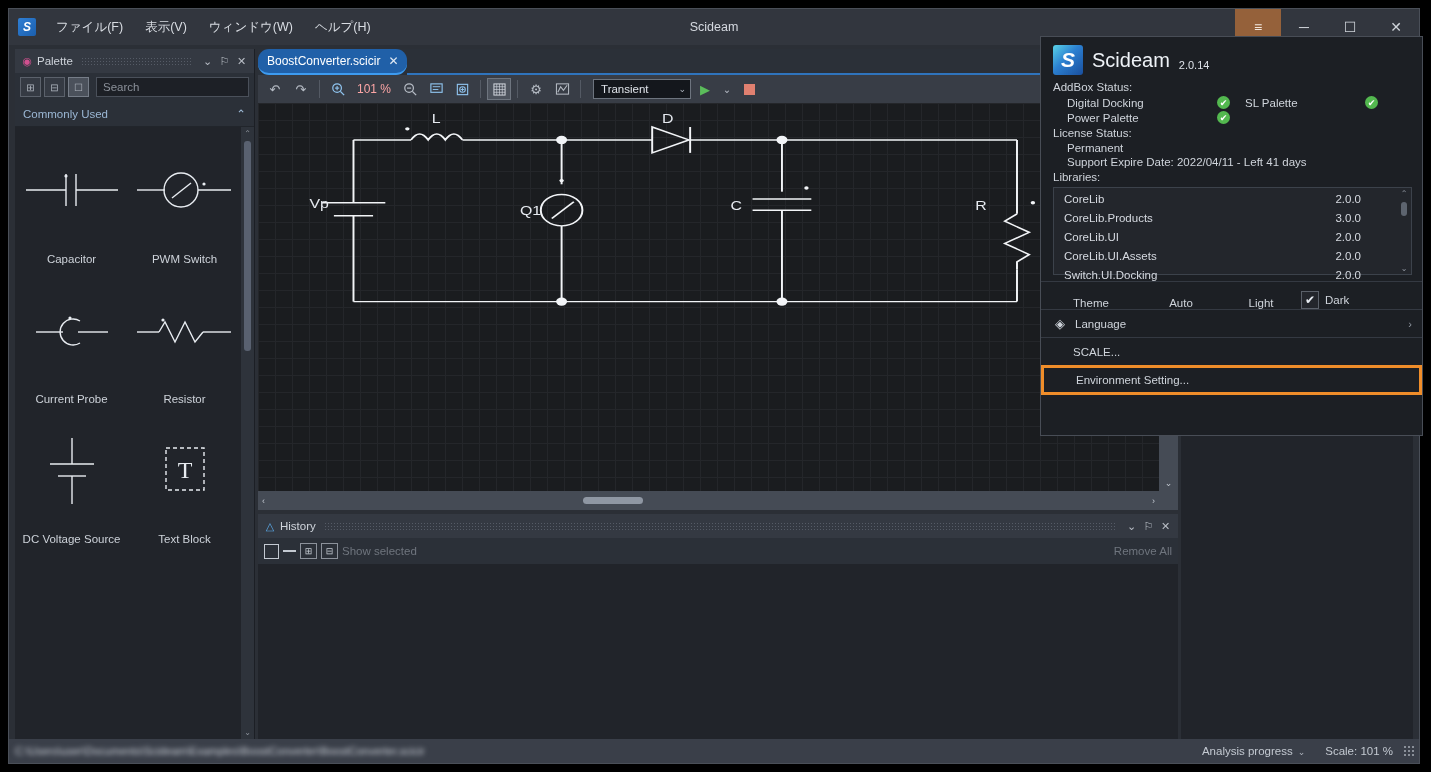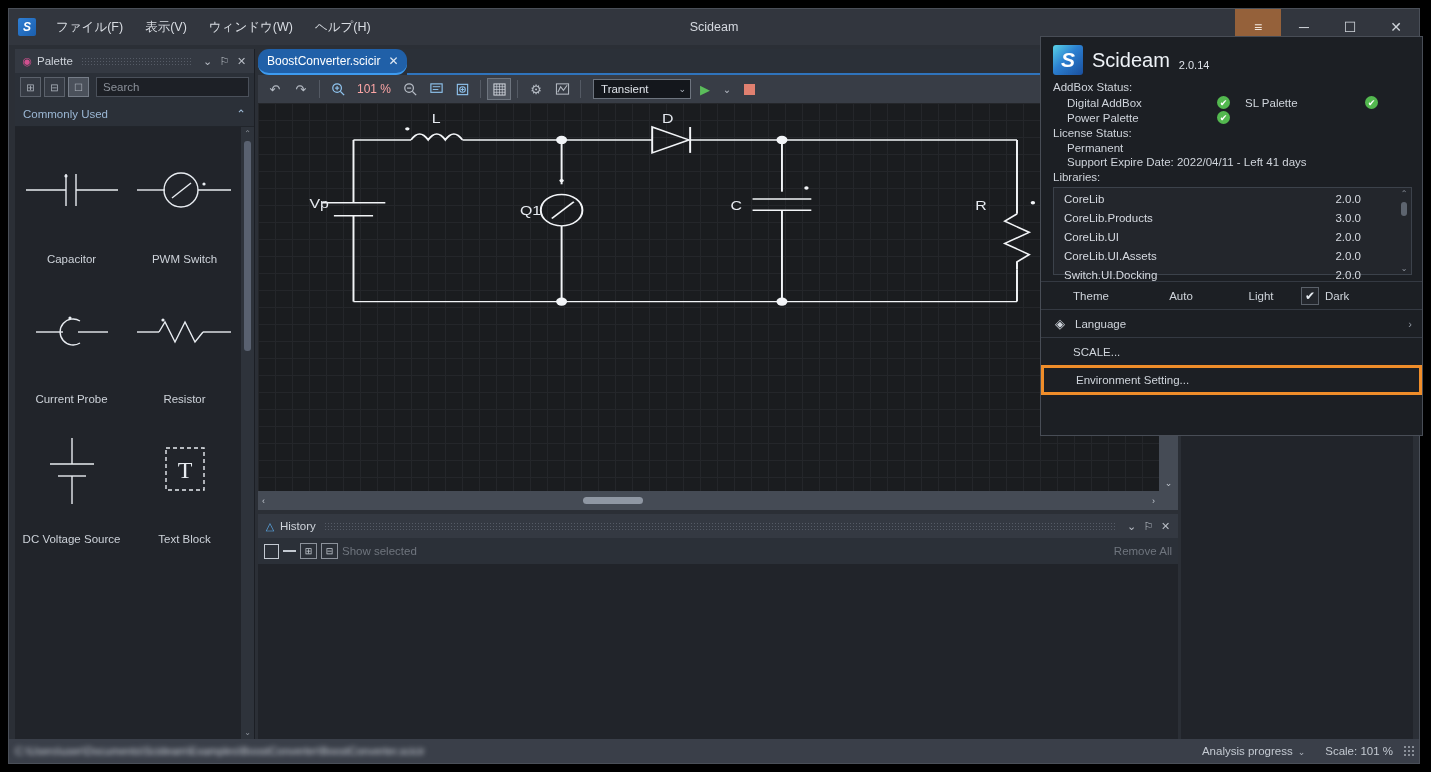--- a/index.html
+++ b/index.html
@@ -303,21 +303,21 @@
     color: #9198a2; font-size: 8px; position: relative;
   }
   .lib-sb .thumb { position: absolute; top: 14px; left: 4px; width: 6px; height: 14px; background: #5d646f; border-radius: 3px; }
 
   .am-row {
     display: flex; align-items: center;
     height: 28px; border-top: 1px solid #343942;
     font-size: 11.5px; color: #cfd4db;
     padding: 0 10px;
   }
-  .am-row.theme { padding-left: 0; }
+  .am-row.theme { padding-left: 0; align-items: flex-end; }
   .theme-label { width: 100px; text-align: center; }
   .theme-opt { width: 80px; text-align: center; }
   .theme-sel { display: flex; align-items: center; gap: 6px; }
   .theme-check {
     width: 18px; height: 18px; border: 1px solid #5a6069;
     display: flex; align-items: center; justify-content: center;
     color: #e9eef4; font-size: 12px; background: #23262c;
   }
   .globe { width: 18px; text-align: center; color: #cfd4db; font-size: 13px; }
   .chev-r { margin-left: auto; color: #9198a2; font-size: 11px; }
@@ -662,21 +662,21 @@
 
   <div class="appmenu">
     <div class="am-brand">
       <div class="am-logo">S</div>
       <div class="am-name">Scideam</div>
       <div class="am-ver">2.0.14</div>
     </div>
 
     <div class="am-sec-label">AddBox Status:</div>
     <div class="am-grid2">
-      <div class="am-k">Digital AddBox</div>
+      <div class="am-k">Digital Docking</div>
       <div class="check-g">✔</div>
       <div class="am-k">SL Palette</div>
       <div class="check-g">✔</div>
     </div>
     <div class="am-grid2">
       <div class="am-k">Power Palette</div>
       <div class="check-g">✔</div>
       <div></div>
         <div></div>
     </div>

